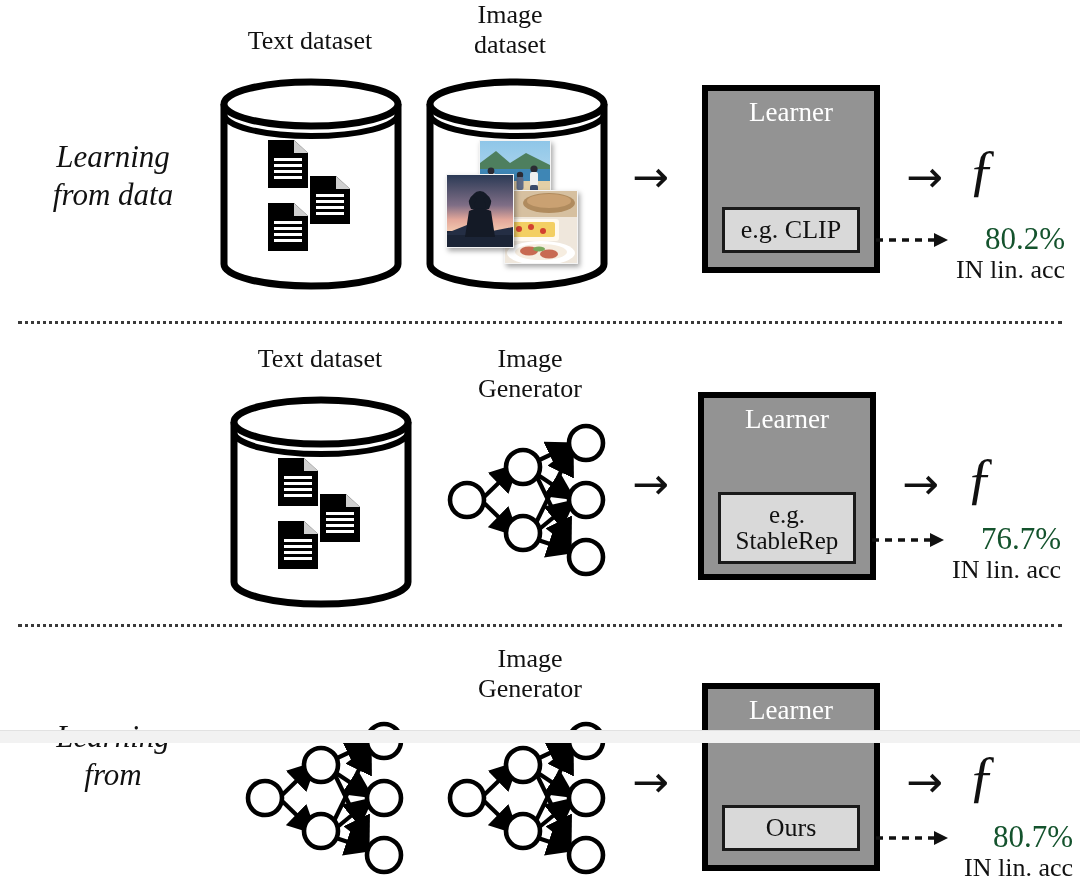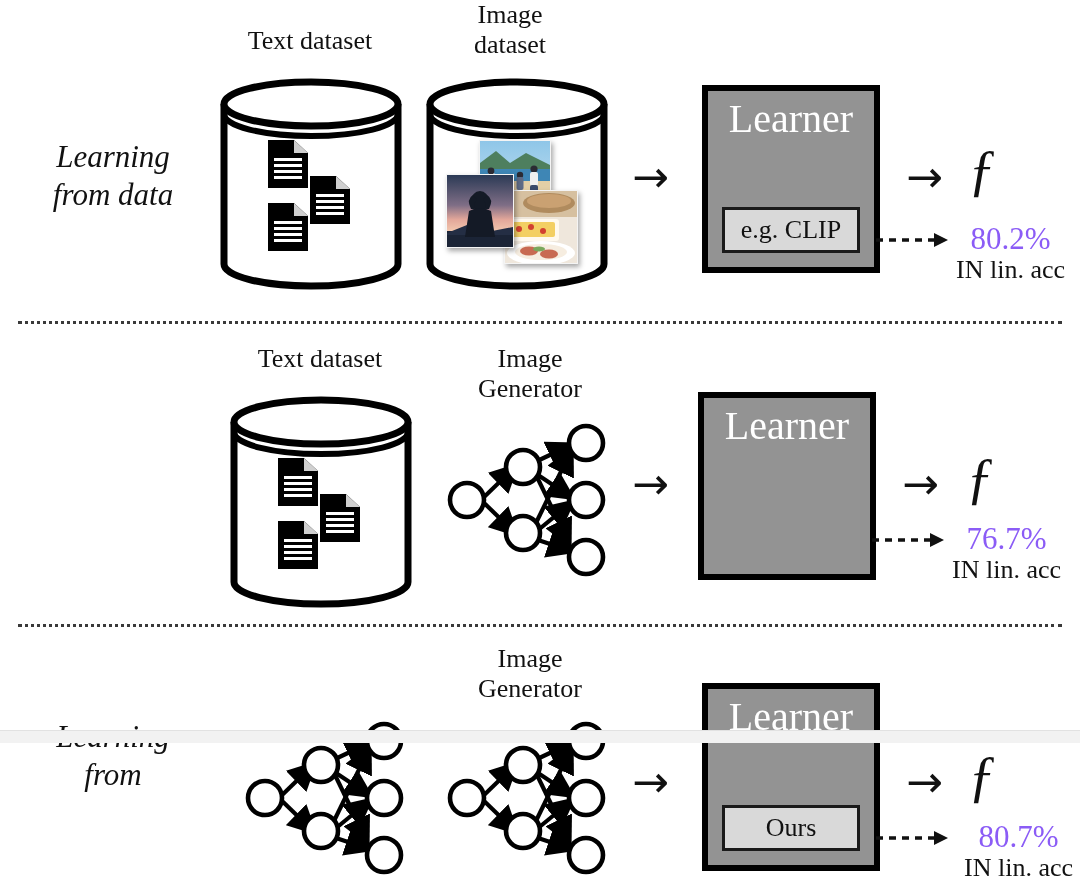--- a/index.html
+++ b/index.html
@@ -38,21 +38,21 @@
 
   
   .learner{
     position:absolute;
     background:#939393;
     border:6px solid #000;
     box-sizing:border-box;
   }
   .learner-title{
     position:absolute;left:0;right:0;top:8px;
-    text-align:center;color:#ffffff;font-size:40px;line-height:1;
+    text-align:center;color:#ffffff;font-size:27px;line-height:1;
   }
   .learner-chip{
     position:absolute;
     background:#d9d9d9;
     border:3px solid #1a1a1a;
     box-sizing:border-box;
     display:flex;align-items:center;justify-content:center;
     text-align:center;
     color:#111;
     line-height:1.06;
@@ -65,21 +65,21 @@
   }
   .fsym{
     font-style:italic;font-size:56px;line-height:1;color:#111;
     font-family:"Liberation Serif","DejaVu Serif",serif;
   }
 
   
   .leader svg{display:block;overflow:visible;}
 
   
-  .acc-val{font-size:31px;line-height:1.1;color:#8b5cf6;text-align:center;white-space:nowrap;}
+  .acc-val{font-size:31px;line-height:1.1;color:#14532d;text-align:right;white-space:nowrap;}
   .acc-sub{font-size:26px;line-height:1.1;color:#111;text-align:left;white-space:nowrap;}
 
   
   .divider{
     position:absolute;left:18px;right:18px;height:0;
     border-top:3px dotted #3a3a3a;
   }
 
   
   .footer-bar{
@@ -364,20 +364,26 @@
       </g>
     </svg>
   </div>
 
   <div class="abs arrow" style="left:632px;top:462px;">
     <span>→</span>
   </div>
 
   <div class="learner" style="left:698px;top:392px;width:178px;height:188px;">
     <div class="learner-title">Learner</div>
+    <div class="learner-chip" style="left:14px;right:14px;bottom:10px;height:72px;font-size:25px;">
+      <div>
+        <div>e.g.</div>
+        <div>StableRep</div>
+      </div>
+    </div>
   </div>
 
   <div class="abs leader" style="left:872px;top:528px;">
     <svg width="78" height="24" viewBox="0 0 78 24">
       <line x1="0" y1="12" x2="60" y2="12" stroke="#111" stroke-width="3.4" stroke-dasharray="7 6"></line>
       <path d="M58 5 L72 12 L58 19 Z" fill="#111"></path>
     </svg>
   </div>
 
   <div class="abs arrow" style="left:902px;top:462px;">

